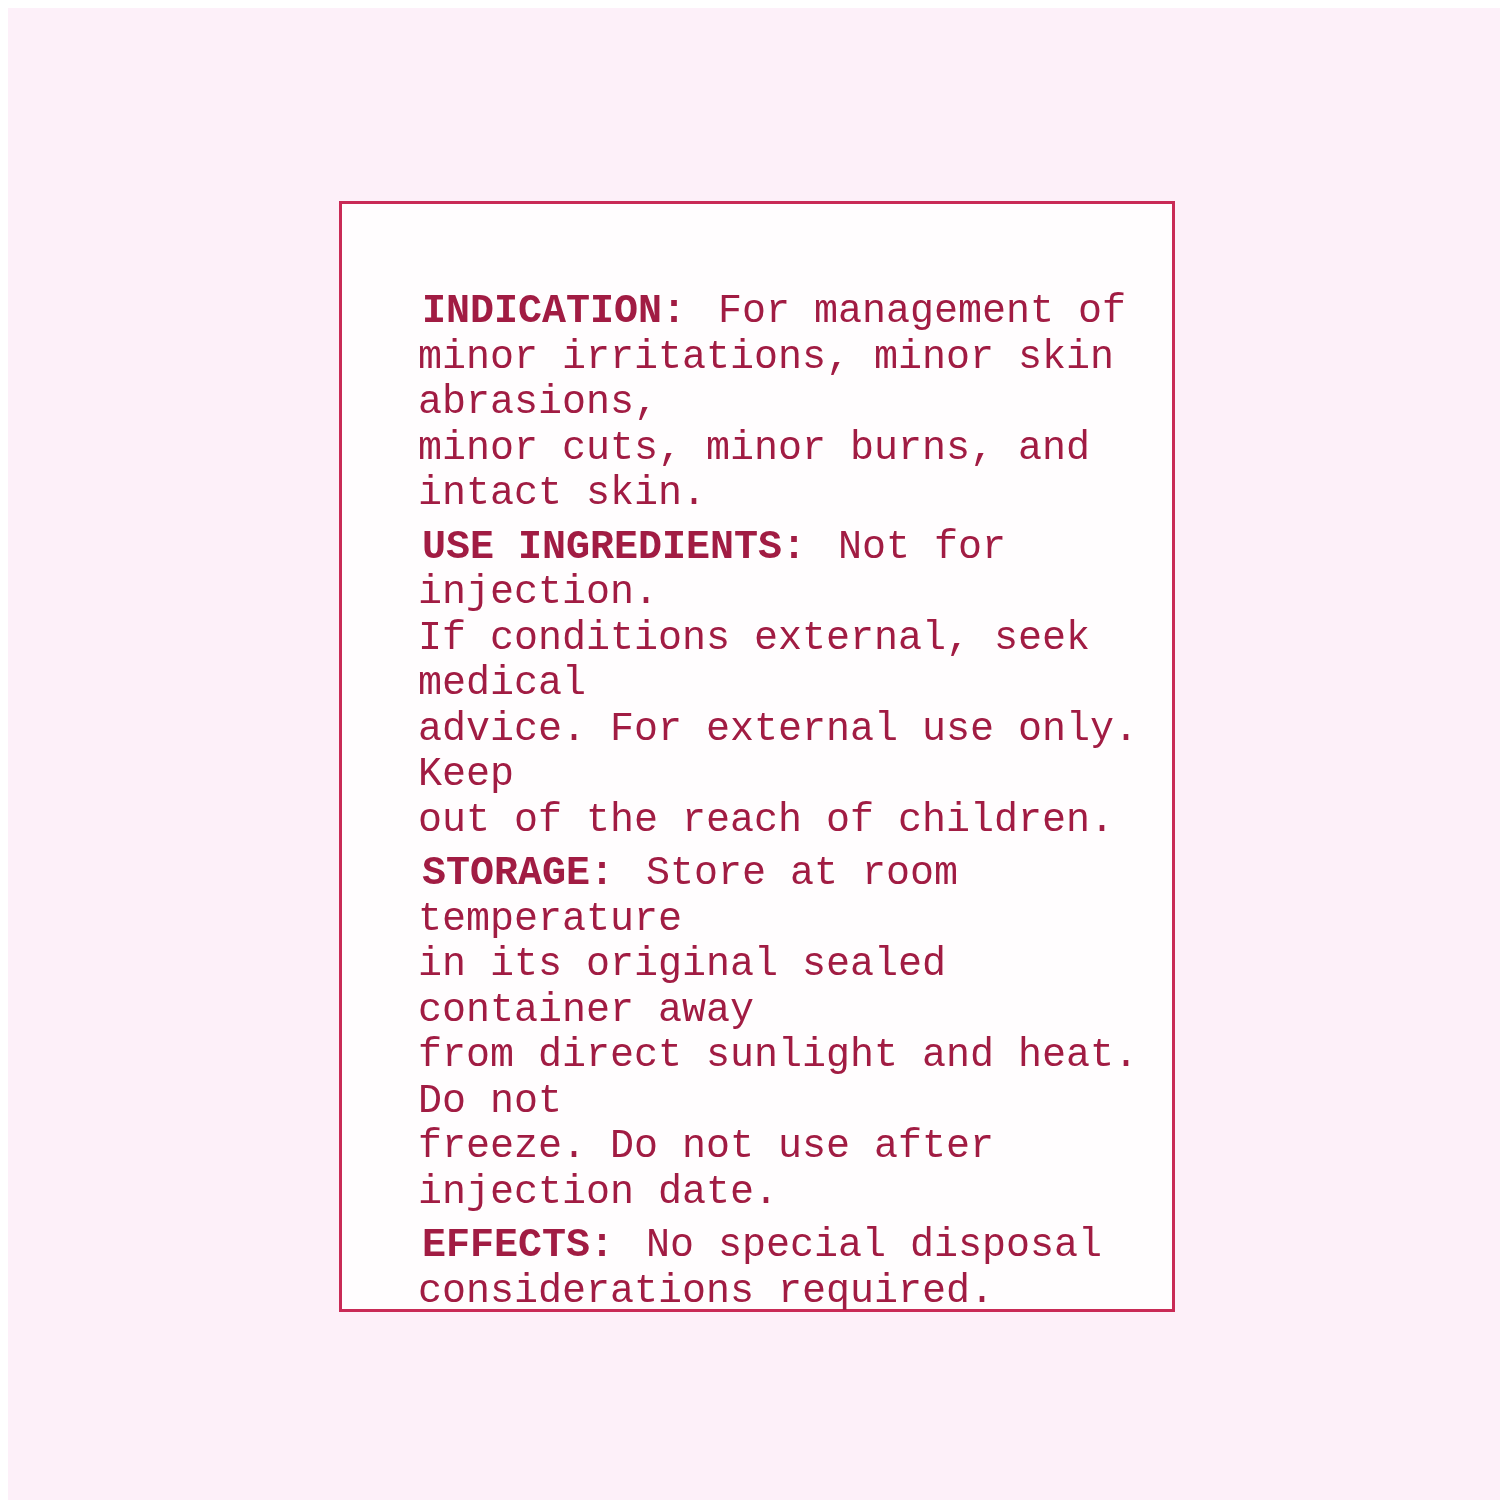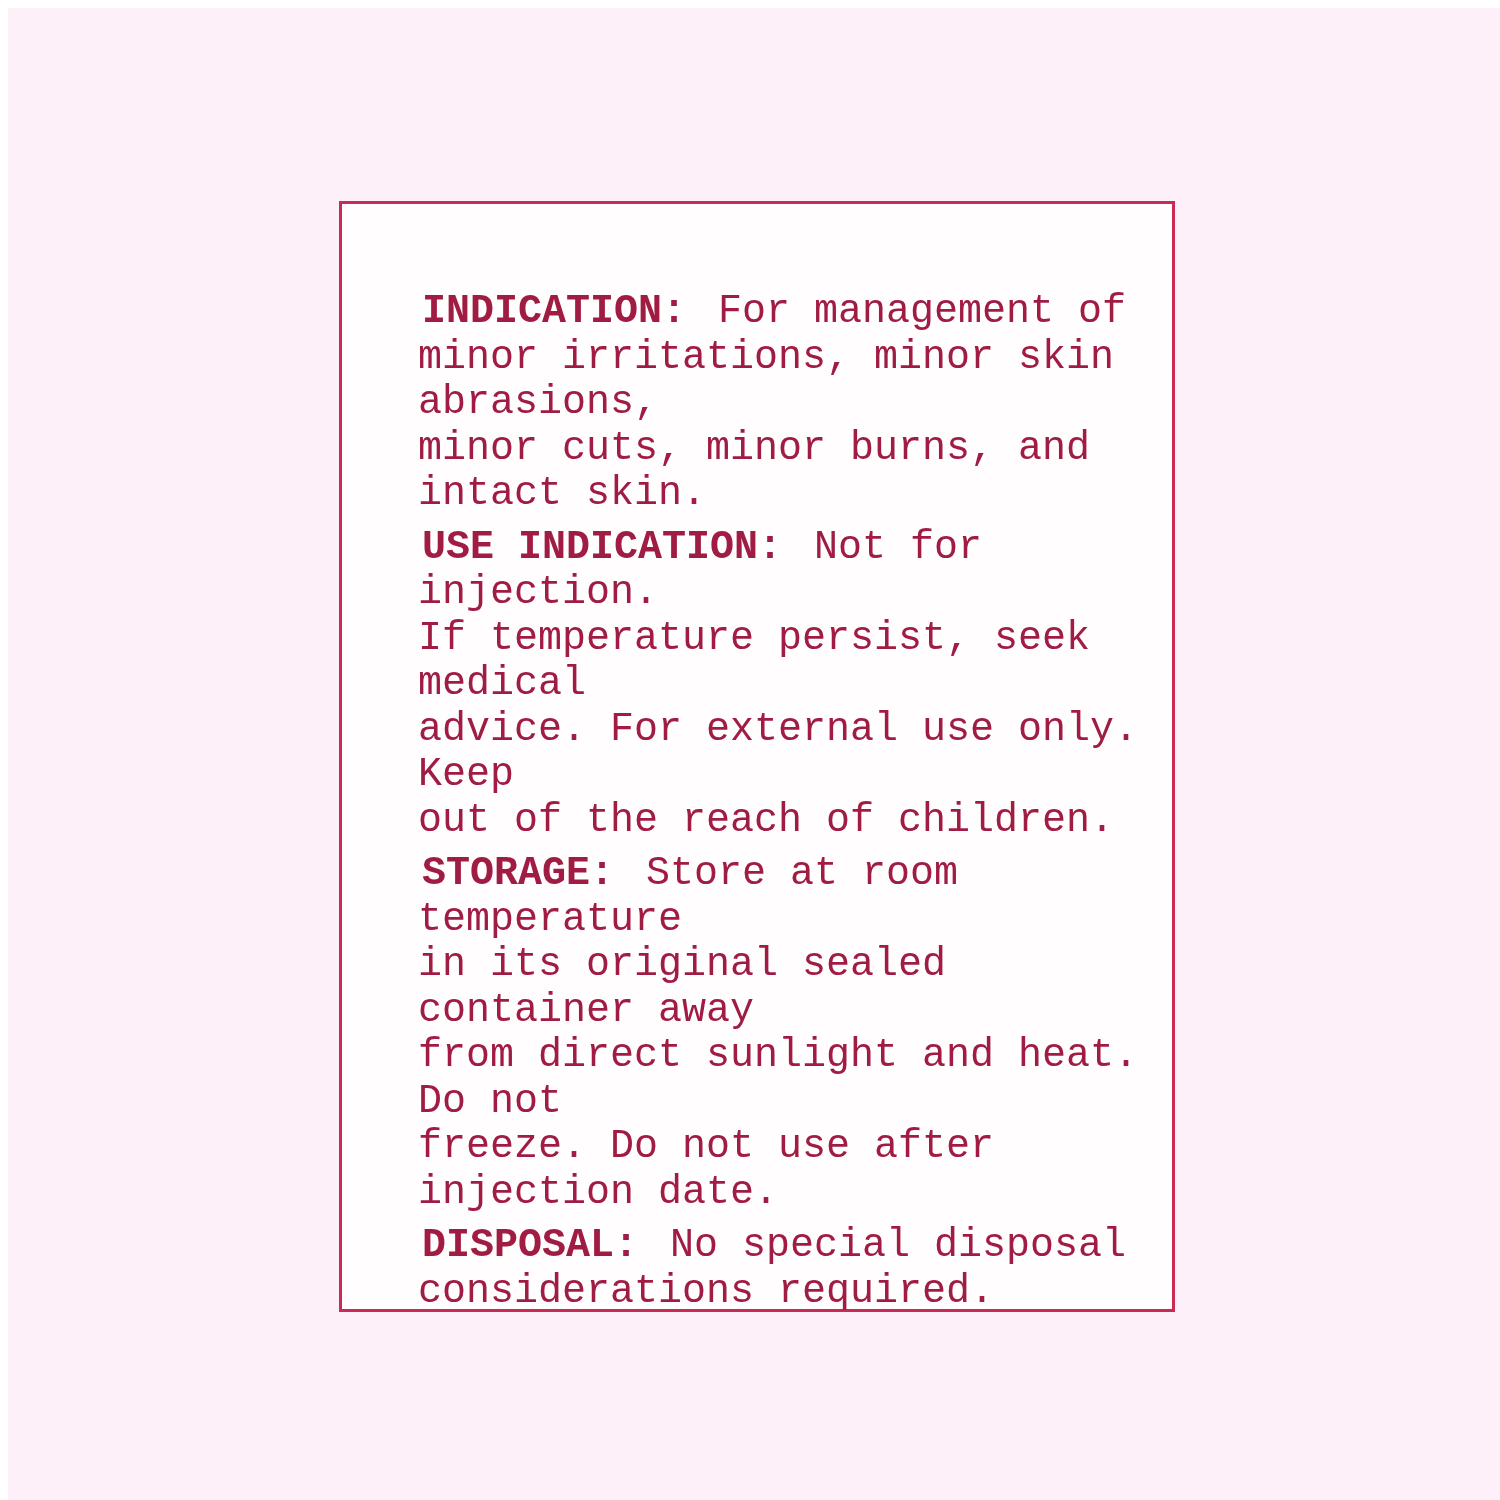--- a/index.html
+++ b/index.html
@@ -46,25 +46,25 @@
 </style>
 </head>
 <body>
 
 <div class="page">
   <div class="panel">
     <div class="text-block">
       <p class="section"><span class="h">INDICATION:</span><span class="b"> For management of
 minor irritations, minor skin abrasions,
 minor cuts, minor burns, and intact skin.</span></p>
-      <p class="section"><span class="h">USE INDICATION:</span><span class="b"> Not for injection.
-If temperature persist, seek medical
+      <p class="section"><span class="h">USE INGREDIENTS:</span><span class="b"> Not for injection.
+If conditions external, seek medical
 advice. For external use only. Keep
 out of the reach of children.</span></p>
       <p class="section"><span class="h">STORAGE:</span><span class="b"> Store at room temperature
 in its original sealed container away
 from direct sunlight and heat. Do not
 freeze. Do not use after injection date.</span></p>
-      <p class="section"><span class="h">DISPOSAL:</span><span class="b"> No special disposal
+      <p class="section"><span class="h">EFFECTS:</span><span class="b"> No special disposal
 considerations required.</span></p>
     </div>
   </div>
 </div>
 
 </body></html>

